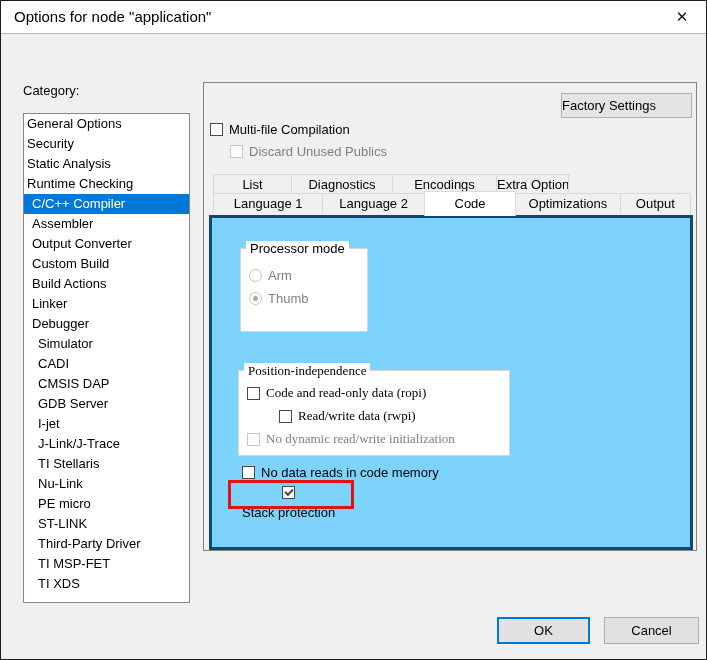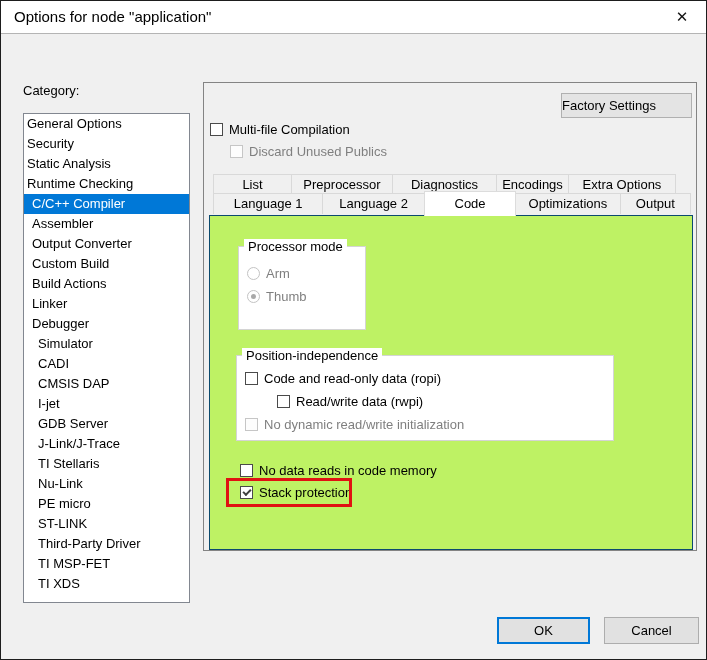--- a/index.html
+++ b/index.html
@@ -31,26 +31,26 @@
   
   .tabs{position:absolute;left:9px;top:91px;width:478px;z-index:4;}
   .tab-row{display:flex;}
   .tab{box-sizing:border-box;border:1px solid #d9d9d9;margin-left:-1px;background:#f0f0f0;font-size:13px;color:#000;text-align:center;line-height:19px;height:20px;white-space:nowrap;overflow:hidden;}
   .tab:first-child{margin-left:0;}
   .row1 .tab:nth-child(1){width:79px}.row1 .tab:nth-child(2){width:102px}.row1 .tab:nth-child(3){width:105px}.row1 .tab:nth-child(4){width:73px}.row1 .tab:nth-child(5){width:108px}
   .row2{margin-top:-1px;height:21px;}
   .row2 .tab{height:21px;line-height:20px;border-bottom:none;}
   .row2 .tab:nth-child(1){width:116px}.row2 .tab:nth-child(2){width:108px}.row2 .tab:nth-child(3){width:97px}.row2 .tab:nth-child(4){width:111px}.row2 .tab:nth-child(5){width:75px}
   .row2 .tab.selected{position:relative;z-index:6;height:25px;margin-top:-2px;line-height:23px;background:#fff;border-color:#dcdcdc;border-bottom:none;}
-  .page{position:absolute;left:5px;top:132px;width:484px;height:335px;background:#bef264;border:1px solid #0c4a6e;box-sizing:border-box;z-index:1;}
+  .page{position:absolute;left:5px;top:132px;width:484px;height:335px;background:#7dd3fc;border:3px solid #0c4a6e;box-sizing:border-box;z-index:1;}
   
   .group{position:absolute;border:1px solid #d4d4d4;background:#fff;box-sizing:border-box;}
   .group-title{position:absolute;top:-8px;left:5px;background:#fff;padding:0 4px;font-size:13px;color:#000;white-space:nowrap;}
   .g-proc{left:28px;top:30px;width:128px;height:84px;}
-  .g-pos{left:26px;top:139px;width:378px;height:86px;}
+  .g-pos{left:26px;top:152px;width:272px;height:86px;font-family:Liberation Serif, serif;}
   .opt-row{position:absolute;left:8px;display:flex;align-items:center;gap:6px;height:16px;font-size:13px;color:#000;}
   .opt-row.disabled{color:#7f7f7f;}
   
   .hl-box{position:absolute;left:16px;top:262px;width:126px;height:29px;border:3px solid var(--red);box-sizing:border-box;pointer-events:none;z-index:7;}
   
   .btn{position:absolute;font-size:13px;text-align:center;background:#e1e1e1;box-sizing:border-box;color:#000;}
   .btn-ok{left:496px;top:616px;width:93px;height:27px;border:2px solid var(--okborder);line-height:23px;}
   .btn-cancel{left:603px;top:616px;width:95px;height:27px;border:1px solid #adadad;line-height:25px;}
 </style>
 </head>
@@ -73,22 +73,22 @@
       <div class="list-item indent-1 selected">C/C++ Compiler</div>
       <div class="list-item indent-1">Assembler</div>
       <div class="list-item indent-1">Output Converter</div>
       <div class="list-item indent-1">Custom Build</div>
       <div class="list-item indent-1">Build Actions</div>
       <div class="list-item indent-1">Linker</div>
       <div class="list-item indent-1">Debugger</div>
       <div class="list-item indent-2">Simulator</div>
       <div class="list-item indent-2">CADI</div>
       <div class="list-item indent-2">CMSIS DAP</div>
+      <div class="list-item indent-2">GDB Server</div>
       <div class="list-item indent-2">I-jet</div>
-      <div class="list-item indent-2">GDB Server</div>
       <div class="list-item indent-2">J-Link/J-Trace</div>
       <div class="list-item indent-2">TI Stellaris</div>
       <div class="list-item indent-2">Nu-Link</div>
       <div class="list-item indent-2">PE micro</div>
       <div class="list-item indent-2">ST-LINK</div>
       <div class="list-item indent-2">Third-Party Driver</div>
       <div class="list-item indent-2">TI MSP-FET</div>
       <div class="list-item indent-2">TI XDS</div>
     </div>
 
@@ -102,21 +102,20 @@
     </div>
 
     <div class="cb-row disabled" style="left:26px;top:60px;">
       <span class="cb disabled"></span>
       <span>Discard Unused Publics</span>
     </div>
 
     <div class="tabs">
       <div class="tab-row row1">
           <div class="tab">List</div>
-          <div class="tab">Preprocessor</div>
           <div class="tab">Diagnostics</div>
           <div class="tab">Encodings</div>
           <div class="tab">Extra Options</div>
         </div>
       <div class="tab-row row2">
           <div class="tab">Language 1</div>
           <div class="tab">Language 2</div>
           <div class="tab selected">Code</div>
           <div class="tab">Optimizations</div>
           <div class="tab">Output</div>
@@ -155,21 +154,21 @@
               <span>No dynamic read/write initialization</span>
             </div>
           </div>
       </div>
 
       <div class="cb-row" style="left:30px;top:246px;">
         <span class="cb"></span>
         <span>No data reads in code memory</span>
       </div>
 
-      <div class="cb-row" style="left:30px;top:268px;">
+      <div class="cb-row" style="left:30px;top:268px;flex-direction:column;">
         <span class="cb checked" id="stack-cb"></span>
         <span>Stack protection</span>
       </div>
 
       <div class="hl-box" style="display: block;"></div>
 
     </div>
   </div>
 
   <div class="btn btn-ok">OK</div>

